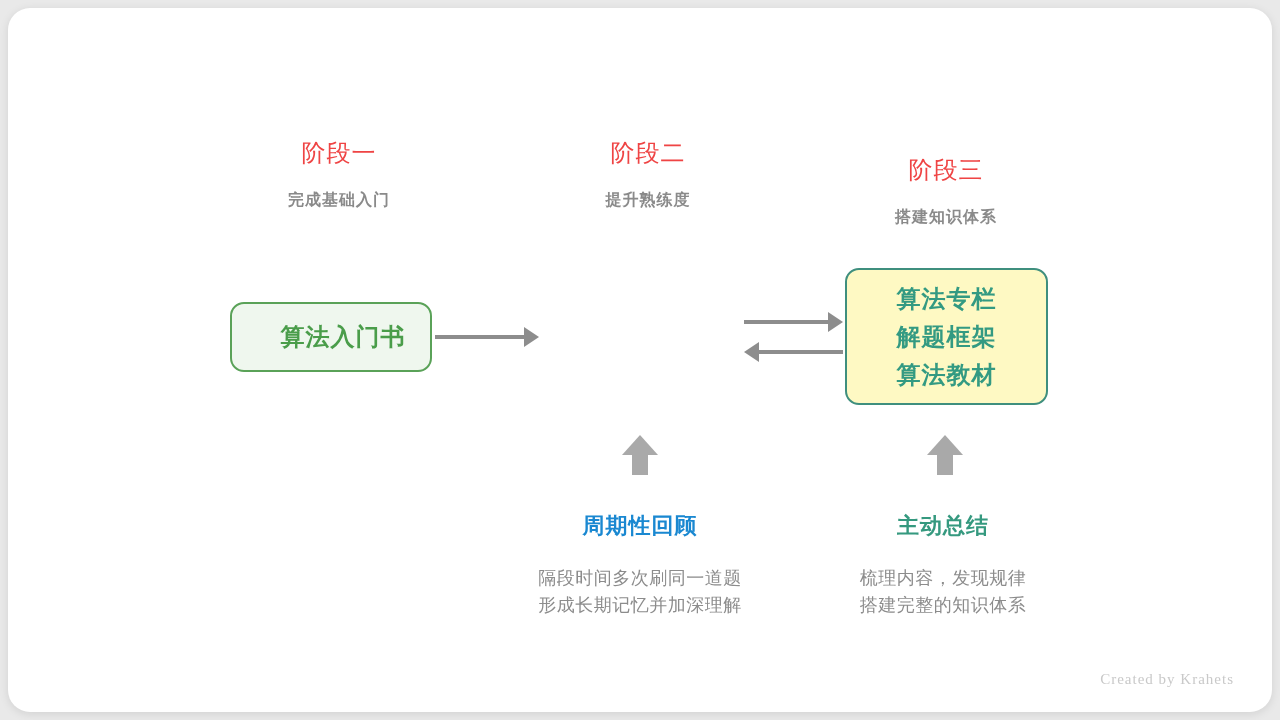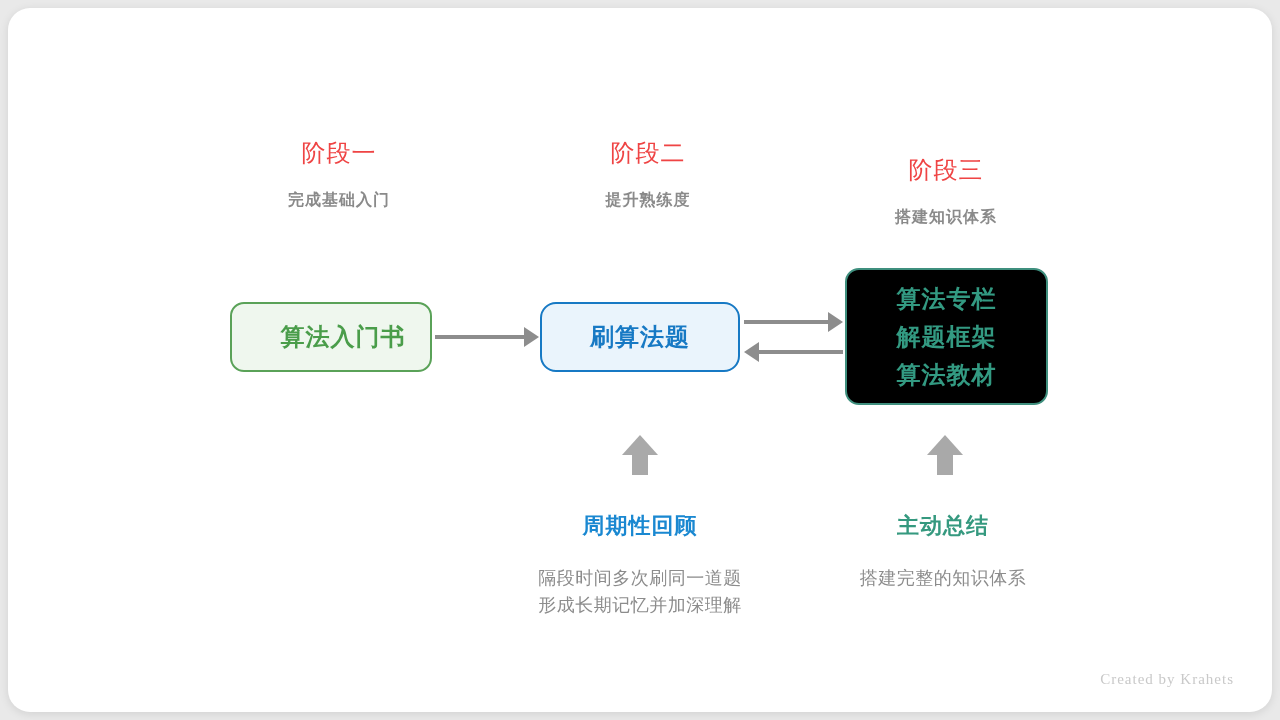--- a/index.html
+++ b/index.html
@@ -41,21 +41,21 @@
     color: #4a9d4a;
     padding-left: 24px;
   }
   .node-blue {
     left: 532px; top: 294px; width: 200px; height: 70px;
     background: #eaf4fc; border: 2.5px solid #1779c4; border-radius: 16px;
     color: #1779c4;
   }
   .node-teal {
     left: 837px; top: 260px; width: 203px; height: 137px;
-    background: #000000; border: 2px solid #3f8f7e; border-radius: 14px;
+    background: #fef9c3; border: 2px solid #3f8f7e; border-radius: 14px;
     color: #339a82; line-height: 38px;
   }
 
   
   .arrow { position: absolute; height: 20px; }
   .arrow .shaft {
     position: absolute; top: 8px; height: 4px; background: #8d8d8d;
   }
   .arrow.to-right .shaft { left: 0; right: 13px; }
   .arrow.to-left  .shaft { left: 13px; right: 0; }
@@ -108,23 +108,20 @@
       <div class="stage-subtitle">提升熟练度</div>
     </div>
     <div class="stage" style="left:828px; top:146px;">
       <div class="stage-title">阶段三</div>
       <div class="stage-subtitle">搭建知识体系</div>
     </div>
 
     <div class="node node-green">
       <span>算法入门书</span>
     </div>
-    <div class="node node-blue">
-      <span>刷算法题</span>
-    </div>
     <div class="node node-teal">
       <span>算法专栏</span>
       <span>解题框架</span>
       <span>算法教材</span>
     </div>
 
     <div class="arrow to-right" style="left:427px; top:319px; width:104px;">
       <div class="shaft"></div>
       <div class="head-r"></div>
     </div>
@@ -146,19 +143,20 @@
       <div class="stem"></div>
     </div>
 
     <div class="annotation" style="left:482px; top:503px;">
       <div class="annotation-title blue">周期性回顾</div>
       <div class="annotation-desc">隔段时间多次刷同一道题</div>
       <div class="annotation-desc">形成长期记忆并加深理解</div>
     </div>
     <div class="annotation" style="left:785px; top:503px;">
       <div class="annotation-title teal">主动总结</div>
+      <div class="annotation-desc">梳理内容，发现规律</div>
       <div class="annotation-desc">搭建完整的知识体系</div>
     </div>
 
     <div class="footer-credit">Created by Krahets</div>
 
   </div>
 </div>
 
 </body></html>

